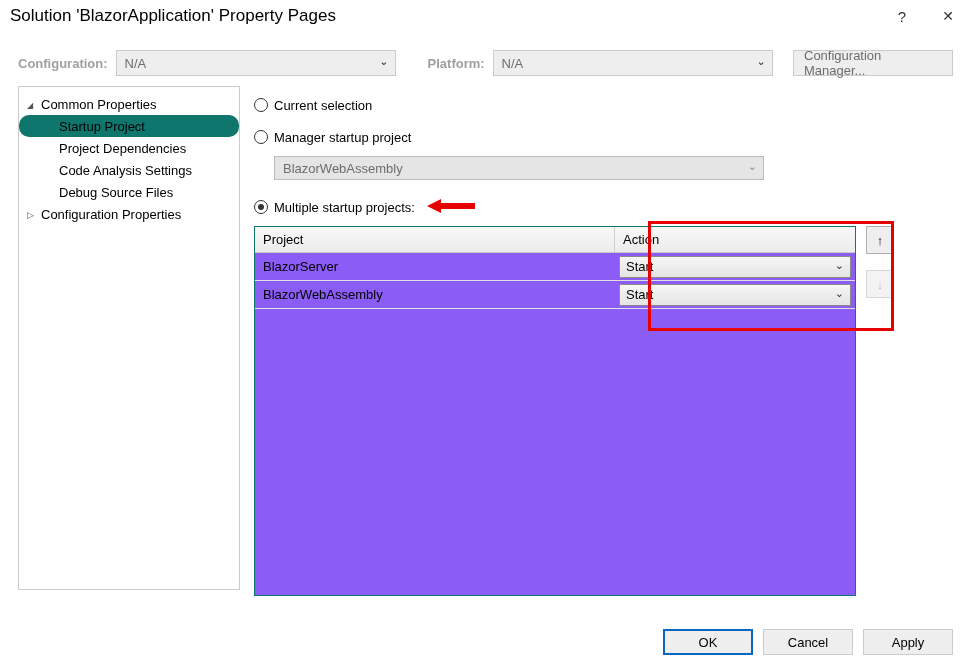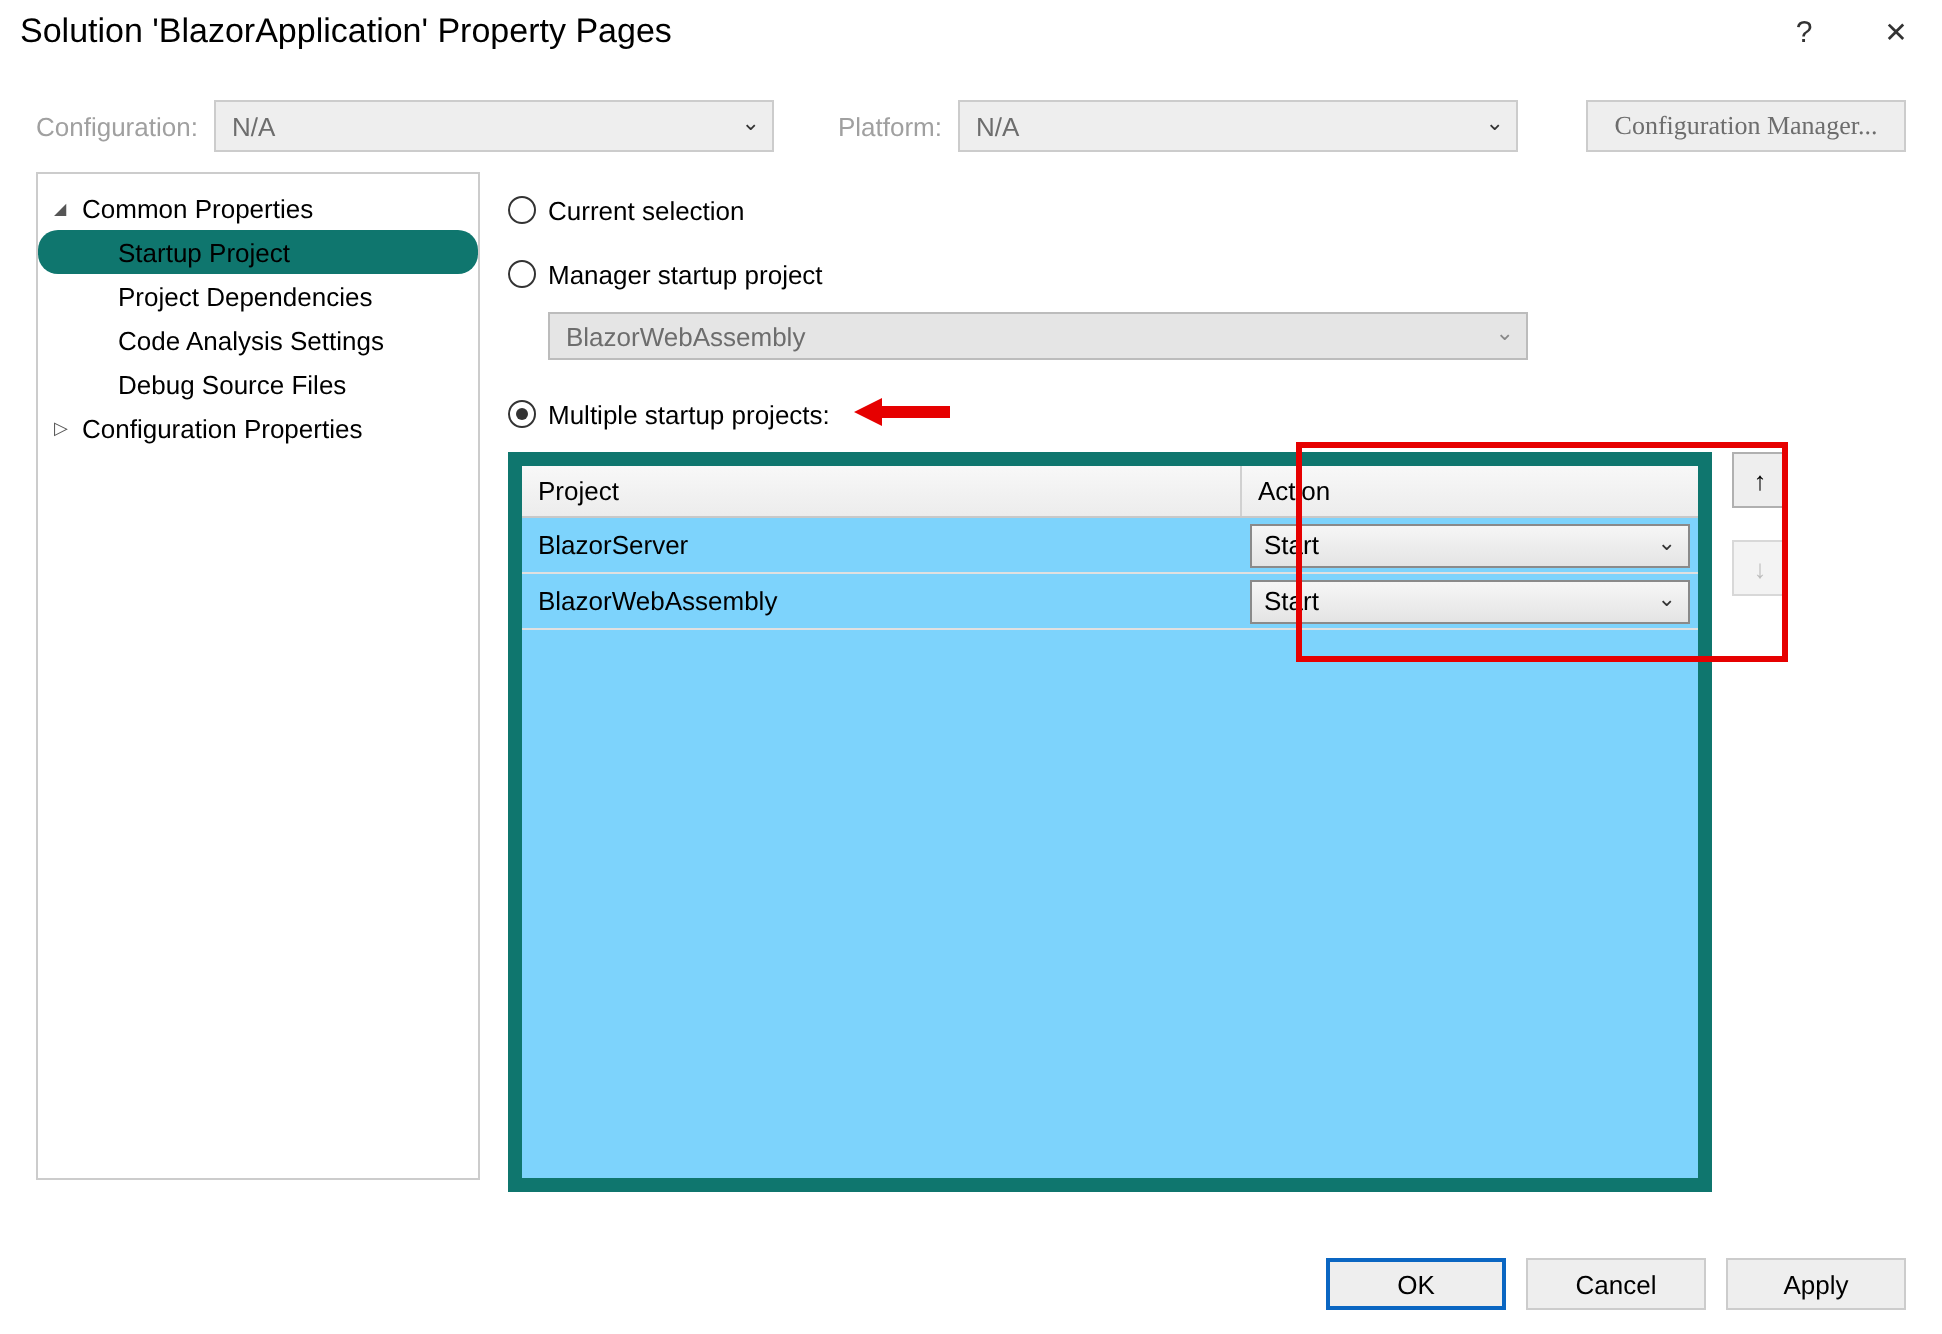--- a/index.html
+++ b/index.html
@@ -4,26 +4,26 @@
 <style>
   * { box-sizing: border-box; font-family: "Segoe UI", Tahoma, sans-serif; font-size: 13px; }
   body { margin: 0; background: #fff; color: #000; width:971px; height:667px; overflow:hidden; position:relative; }
 
   .titlebar { display:flex; align-items:center; height:32px; padding:0 0 0 10px; }
   .titlebar-title { flex:1; font-size:17px; }
   .titlebar-btn { width:46px; height:32px; display:flex; align-items:center; justify-content:center; font-size:14px; color:#333; }
   .help-btn { font-size:15px; }
 
   .config-row { display:flex; align-items:center; padding:18px 18px 10px 18px; gap:8px; }
-  .label-disabled { color:#a0a0a0; }
+  .label-disabled { color:#a0a0a0;font-weight:bold; }
   .combo { height:26px; background:#eeeeee; border:1px solid #cccccc; display:flex; align-items:center; padding:0 8px; color:#6d6d6d; position:relative; }
   .combo .chev { position:absolute; right:6px; top:4px; color:#333; font-size:11px; }
   .combo.cfg { width:280px; }
   .combo.plat { width:280px; }
-  .btn { height:26px; border:1px solid #cccccc; background:#eeeeee; display:flex; align-items:center; justify-content:center; padding:0 10px; color:#6d6d6d;font-family:Liberation Serif, serif; }
+  .btn { height:26px; border:1px solid #cccccc; background:#eeeeee; display:flex; align-items:center; justify-content:center; padding:0 10px; color:#6d6d6d; }
   .cfgmgr { width:160px; }
 
   .main { display:flex; padding:0 18px 10px 18px; height:514px; }
   .tree { width:222px; border:1px solid #cccccc; background:#fff; padding:6px 0; }
   .tree-item { display:flex; align-items:center; height:22px; padding-left:8px; gap:4px; cursor:default; }
   .tree-item.level2 { padding-left:40px; }
   .tree-item.selected { background:#0f766e;border-radius:10px; }
   .tri { width:10px; display:inline-block; font-size:10px; color:#555; }
   .tri.open::before { content:"◢"; font-size:8px; }
   .tri.closed::before { content:"▷"; font-size:9px; }
@@ -33,21 +33,21 @@
   .radio { width:14px; height:14px; border:1px solid #333; border-radius:50%; display:inline-flex; align-items:center; justify-content:center; background:#fff; }
   .radio .dot { width:6px; height:6px; background:#333; border-radius:50%; display:none; }
   .radio.selected .dot { display:block; }
 
   .disabled-combo { margin-left:20px; width:490px; height:24px; background:#e5e5e5; border:1px solid #bcbcbc; display:flex; align-items:center; padding:0 8px; color:#6d6d6d; position:relative; margin-bottom:14px; }
   .disabled-combo .chev { position:absolute; right:6px; top:3px; color:#888; font-size:11px; }
 
   .arrow-annot { display:inline-block; margin-left:6px; }
 
   .grid-wrap { display:flex; align-items:flex-start; gap:10px; }
-  .grid { width:602px; height:370px; border:7px solid #0f766e; background:#7dd3fc; }
+  .grid { width:602px; height:370px; border:1px solid #0f766e; background:#8b5cf6; }
   .grid-header { display:flex; height:26px; background:linear-gradient(#f8f8f8,#ececec); border-bottom:1px solid #c8c8c8; }
   .gh-cell { display:flex; align-items:center; padding:0 8px; border-right:1px solid #d0d0d0; }
   .gh-project { width:360px; }
   .gh-action { flex:1; border-right:none; }
   .grid-row { display:flex; height:28px; border-bottom:1px solid #e0e0e0; }
   .gr-project { width:360px; display:flex; align-items:center; padding:0 8px; }
   .gr-action { flex:1; display:flex; align-items:center; padding:3px 4px; }
   .action-combo { flex:1; height:22px; border:1px solid #8a8a8a; background:linear-gradient(#f6f6f6,#e4e4e4); display:flex; align-items:center; padding:0 6px; position:relative; }
   .action-combo .chev { position:absolute; right:6px; top:2px; font-size:11px; color:#333; }
 

